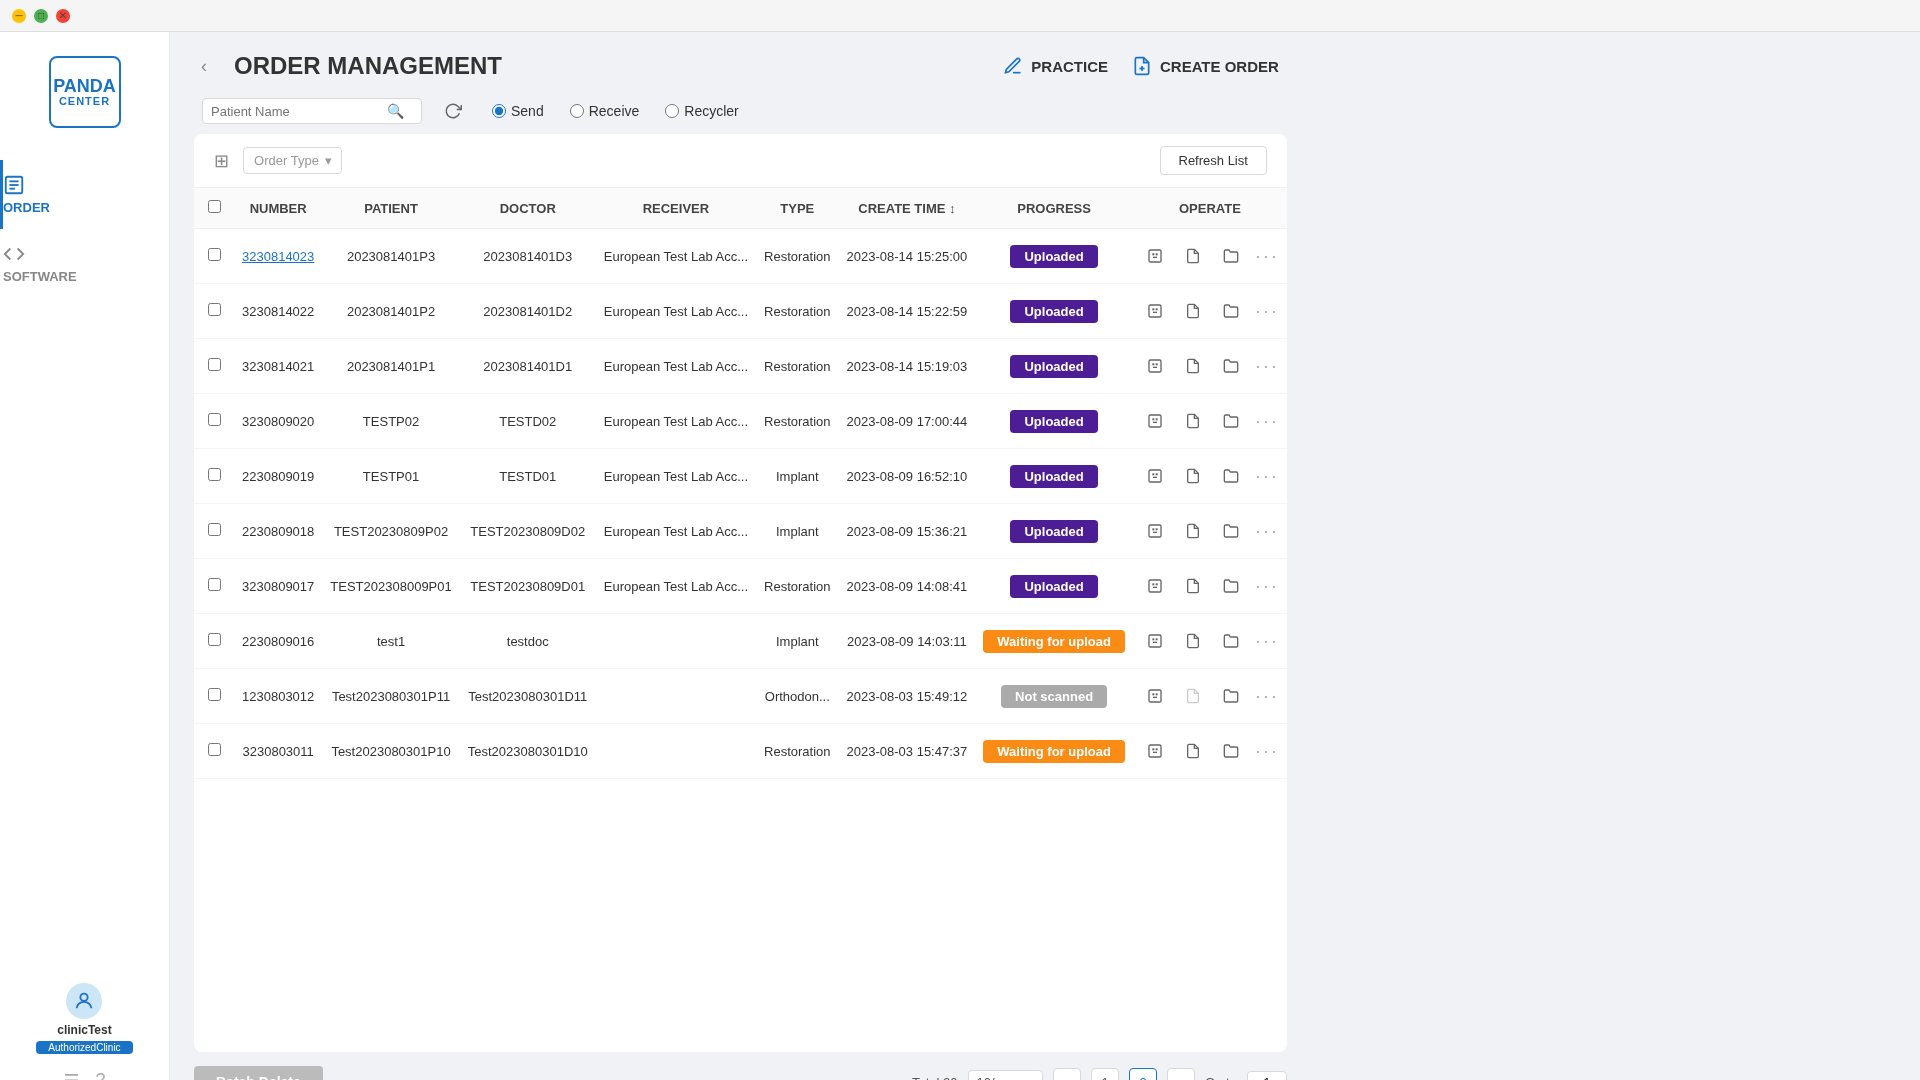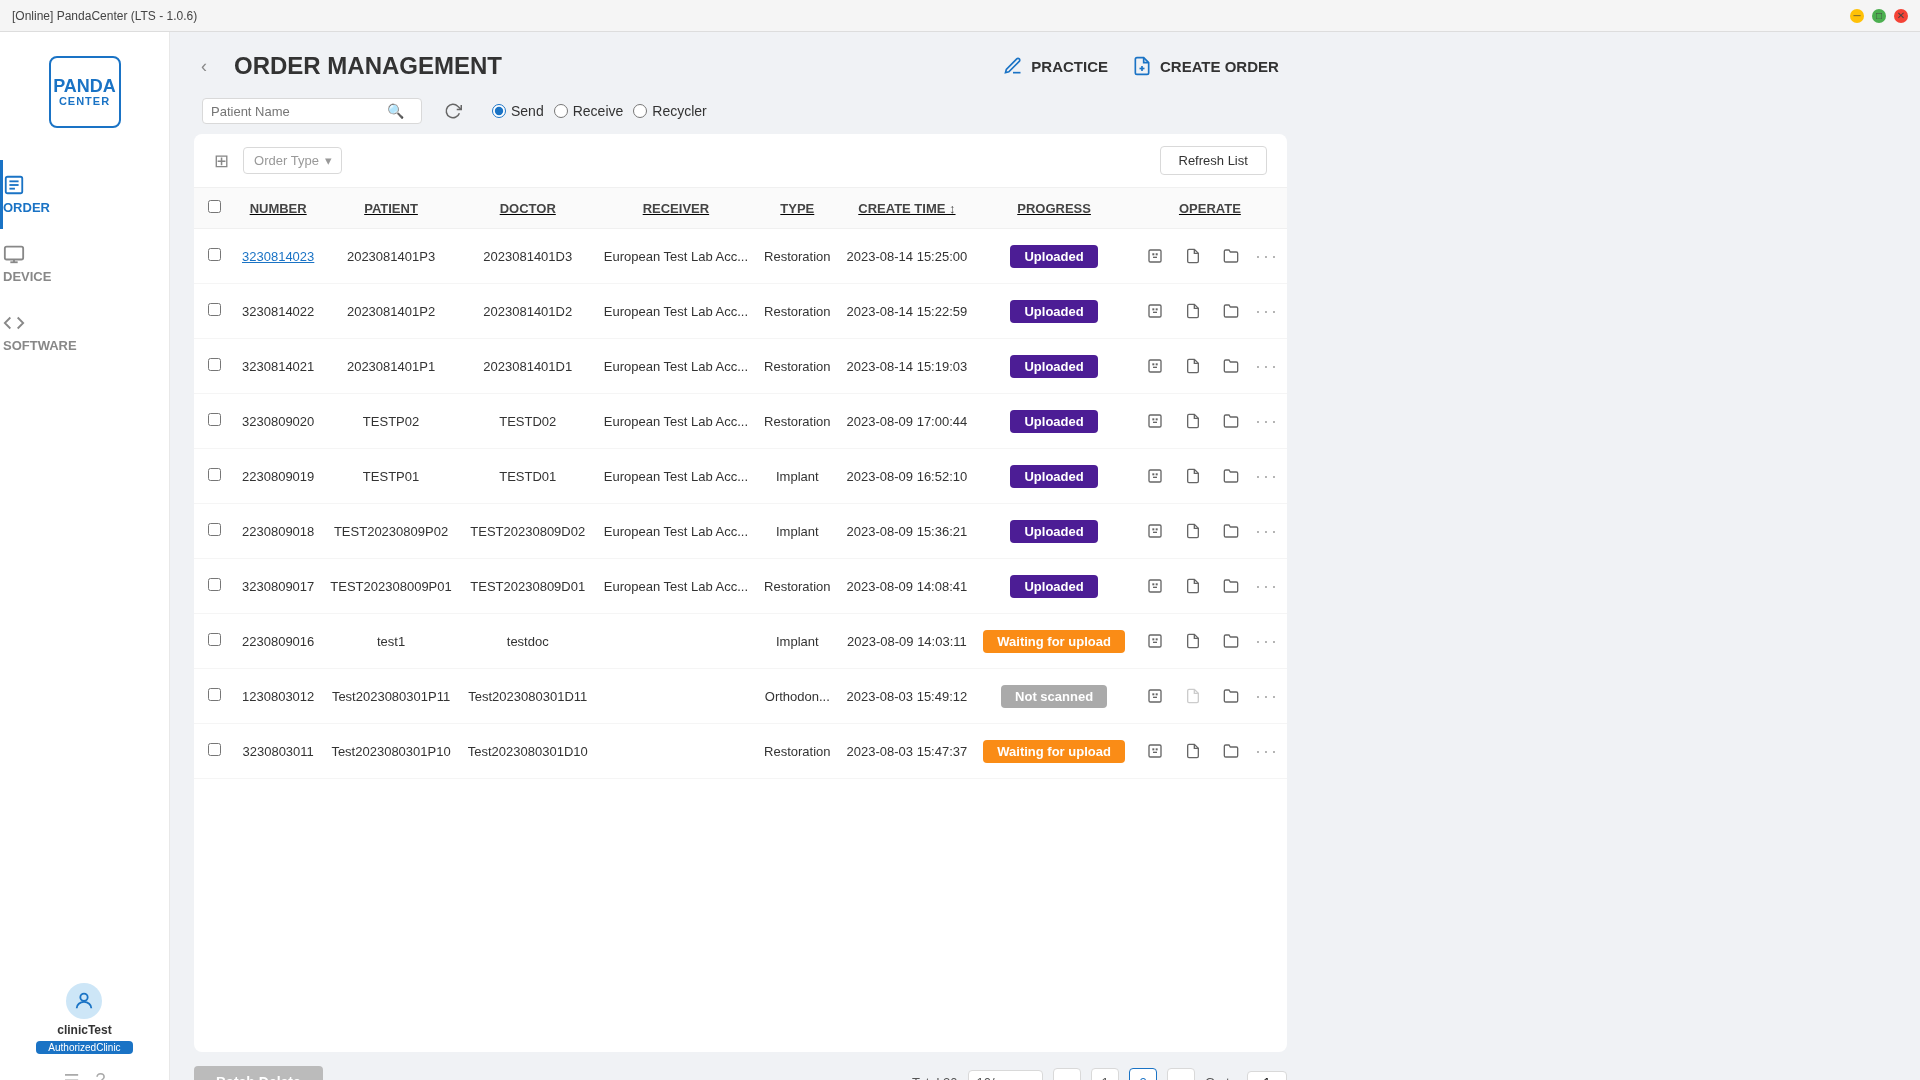--- a/index.html
+++ b/index.html
@@ -188,21 +188,21 @@
       height: 30px;
       display: flex;
       align-items: center;
       justify-content: center;
       cursor: pointer;
       color: #666;
       font-size: 16px;
     }
     .radio-group {
       display: flex;
-      gap: 10px;
+      gap: 26px;
       margin-left: 8px;
     }
     .radio-label {
       display: flex;
       align-items: center;
       gap: 5px;
       font-size: 14px;
       color: #333;
       cursor: pointer;
     }
@@ -249,21 +249,20 @@
       cursor: pointer;
     }
     table {
       width: 100%;
       border-collapse: collapse;
       font-size: 13.5px;
     }
     thead tr {
       background: #fafafa;
       border-bottom: 1px solid #f0f0f0;
-      text-decoration: underline;
     }
     thead th {
       padding: 12px 8px;
       font-weight: 600;
       color: #444;
       text-align: center;
       font-size: 13px;
       white-space: nowrap;
     }
     thead th:first-child { width: 40px; }
@@ -406,21 +405,20 @@
     .win-maximize { background: #4caf50; }
     .win-close { background: #f44336; }
 
     body { padding-top: 32px; }
     .app-shell { display: flex; height: calc(1080px - 32px); }
   </style>
 </head>
 <body>
 
 <div class="window-chrome">
-  <span class="window-chrome-title">[Online] PandaCenter (LTS - 1.0.6)</span>
   <div class="window-controls">
     <div class="win-btn win-minimize">─</div>
     <div class="win-btn win-maximize">□</div>
     <div class="win-btn win-close">✕</div>
   </div>
 </div>
 
 <div class="app-shell">
 
   <div class="sidebar">
@@ -435,28 +433,20 @@
       <div class="sidebar-item active">
         <svg viewBox="0 0 24 24" fill="none" stroke="currentColor" stroke-width="2">
           <rect x="3" y="3" width="18" height="18" rx="2"></rect>
           <line x1="7" y1="8" x2="17" y2="8"></line>
           <line x1="7" y1="12" x2="17" y2="12"></line>
           <line x1="7" y1="16" x2="13" y2="16"></line>
         </svg>
         <span>ORDER</span>
       </div>
 
-      <div class="sidebar-item">
-        <svg viewBox="0 0 24 24" fill="none" stroke="currentColor" stroke-width="2">
-          <rect x="2" y="4" width="20" height="14" rx="2"></rect>
-          <line x1="8" y1="21" x2="16" y2="21"></line>
-          <line x1="12" y1="18" x2="12" y2="21"></line>
-        </svg>
-        <span>DEVICE</span>
-      </div>
 
       <div class="sidebar-item">
         <svg viewBox="0 0 24 24" fill="none" stroke="currentColor" stroke-width="2">
           <polyline points="16 18 22 12 16 6"></polyline>
           <polyline points="8 6 2 12 8 18"></polyline>
         </svg>
         <span>SOFTWARE</span>
       </div>
     </nav>
     <div class="sidebar-bottom">

